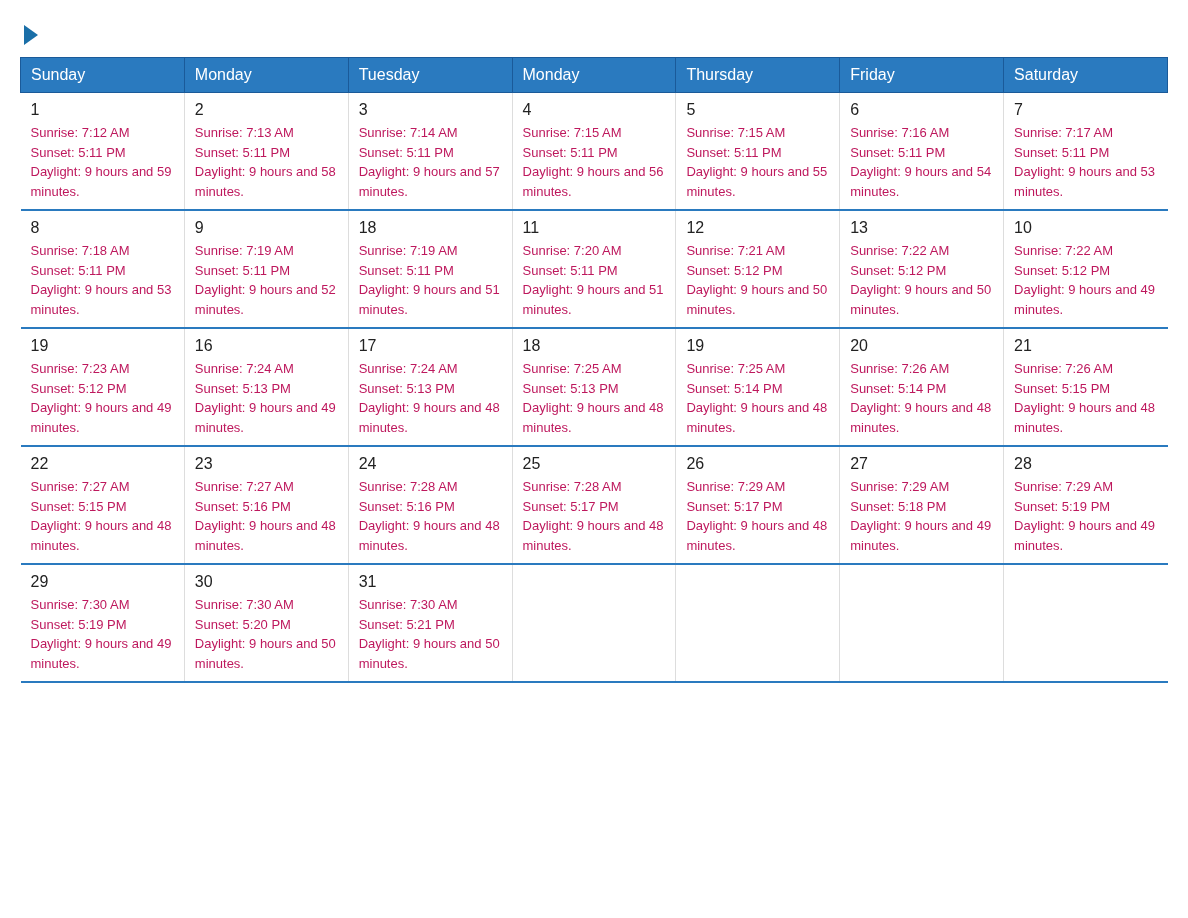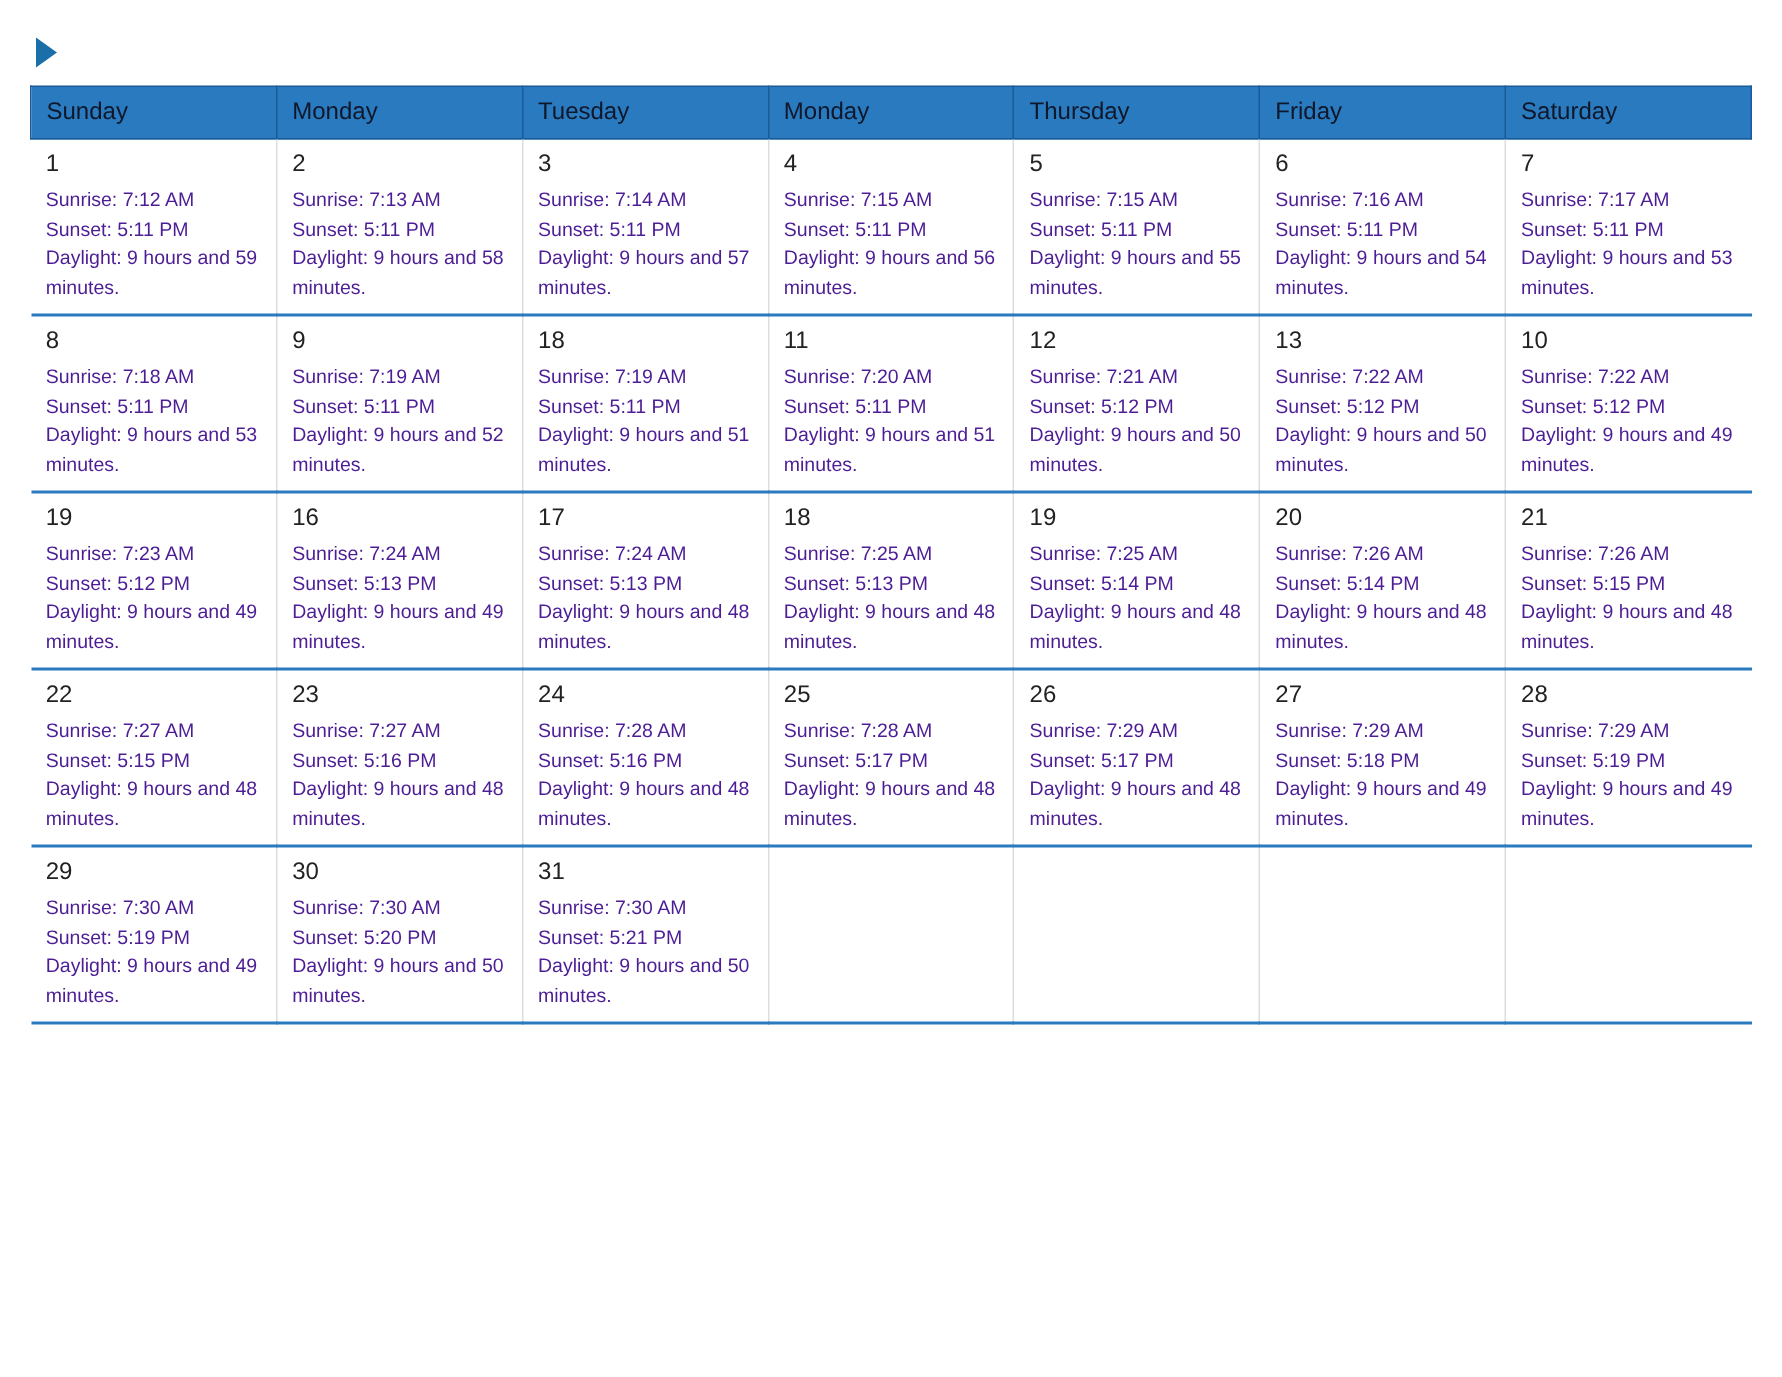--- a/index.html
+++ b/index.html
@@ -61,21 +61,21 @@
     }
     .calendar {
       width: 100%;
       border-collapse: collapse;
       margin-top: 10px;
     }
     .calendar thead tr {
       background-color: #2a7abf;
     }
     .calendar thead th {
-      color: #0f172a;
+      color: #ffffff;
       font-size: 16px;
       font-weight: normal;
       padding: 8px 10px;
       text-align: left;
       border: 1px solid #1a5a99;
     }
     .calendar tbody tr {
       border-bottom: 2px solid #2a7abf;
     }
     .calendar tbody td {
@@ -92,21 +92,21 @@
     }
     .day-number {
       font-size: 16px;
       font-weight: normal;
       color: #222;
       display: block;
       margin-bottom: 4px;
     }
     .day-info {
       font-size: 13px;
-      color: #4c1d95;
+      color: #be185d;
       line-height: 1.5;
     }
     .empty-cell {
       background: #fff;
     }
   </style>
 </head>
 <body>
 
 <div class="header">

